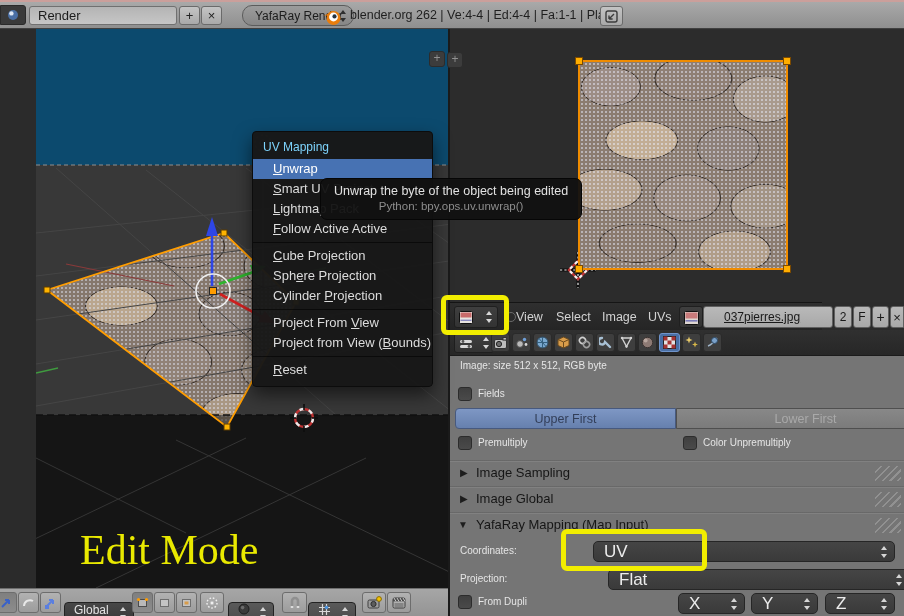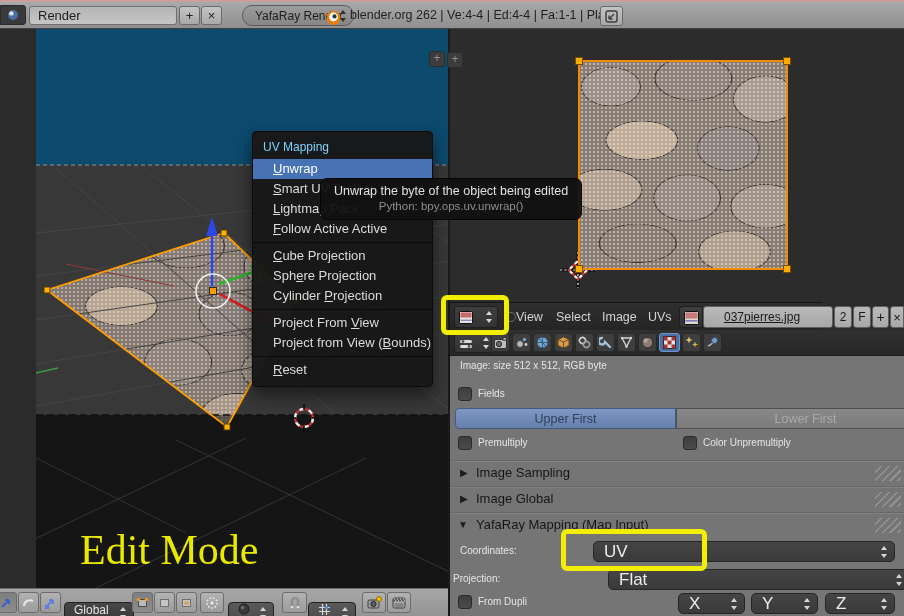--- a/index.html
+++ b/index.html
@@ -503,21 +503,21 @@
       <span class="pheadtxt" style="position:absolute;left:26px;top:2px;">YafaRay Mapping (Map Input)</span>
       <span class="grip"></span>
     </div>
 
     <div class="ptext" style="left:10px;top:189px;">Coordinates:</div>
     <div class="pdrop" style="left:143px;top:185px;width:302px;">
       <span>UV</span>
       <span class="updn"></span>
     </div>
 
-    <div class="ptext" style="left:3px;top:217px;">Projection:</div>
+    <div class="ptext" style="left:10px;top:217px;">Projection:</div>
     <div class="pdrop" style="left:158px;top:213px;width:302px;">
       <span>Flat</span>
       <span class="updn"></span>
     </div>
 
     <span class="cb" style="left:8px;top:239px;"></span>
     <div class="ptext" style="left:28px;top:240px;">From Dupli</div>
     <div class="pdrop" style="left:228px;top:237px;width:67px;">
       <span>X</span>
       <span class="updn"></span>

